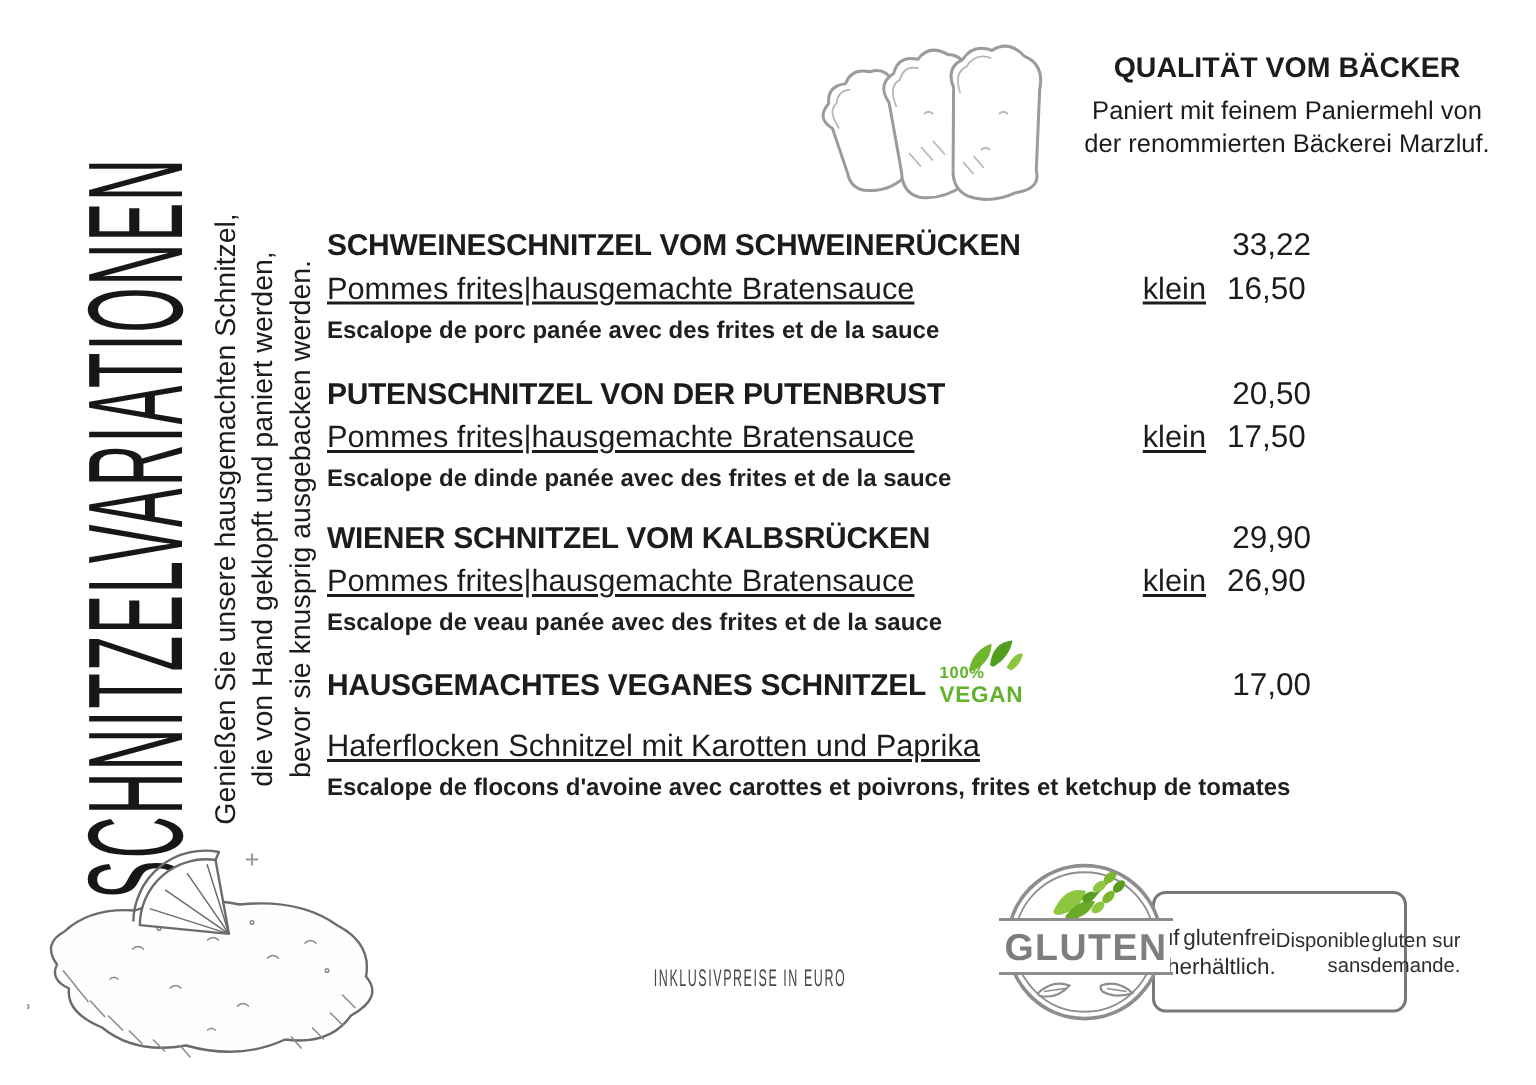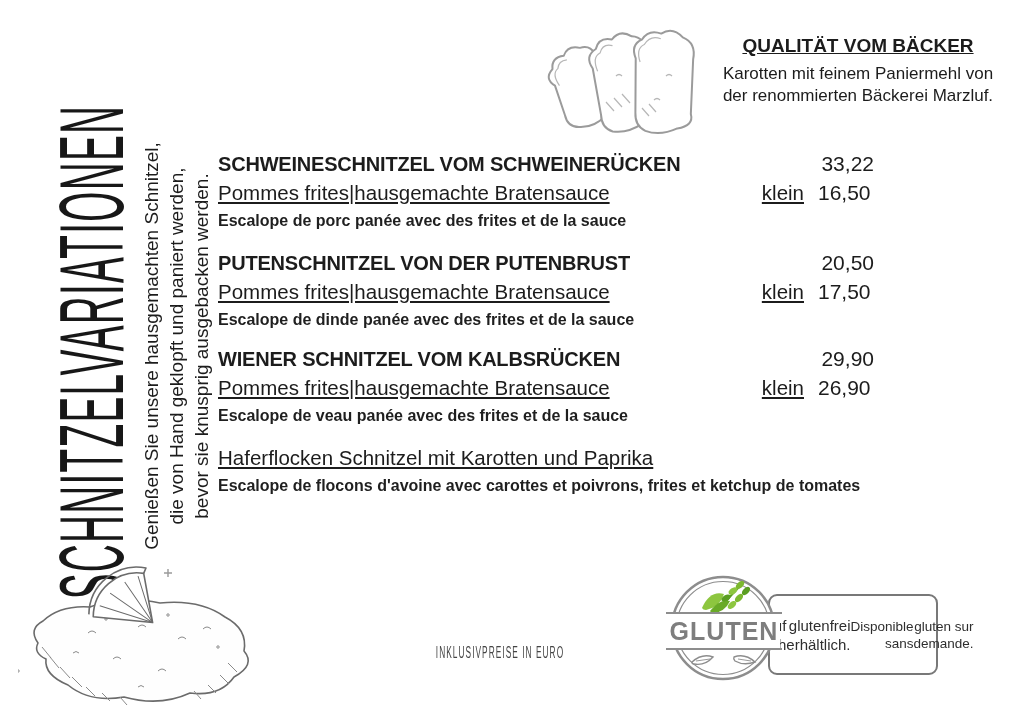--- a/index.html
+++ b/index.html
@@ -9,21 +9,21 @@
   
   .vtitle{position:absolute;left:92px;top:352px;white-space:nowrap;
           transform:translate(-50%,-50%) rotate(-90deg) scaleX(0.43);
           font-size:90px;font-weight:400;letter-spacing:3px;color:#171717;}
   .vsub{position:absolute;left:176px;top:346px;width:max-content;text-align:center;
         transform:translate(-50%,-50%) rotate(-90deg);
         font-size:19px;line-height:25px;white-space:pre-line;color:#1c1c1c;}
 
   
   .baker{position:absolute;left:700px;top:34px;width:316px;text-align:center;}
-  .baker h2{margin:0 0 5px 0;font-size:19px;line-height:24px;letter-spacing:0;text-decoration:underline;}
+  .baker h2{margin:0 0 5px 0;font-size:19px;line-height:24px;letter-spacing:0;}
   .baker .bl{font-size:17px;line-height:22px;}
 
   .bread{position:absolute;left:546px;top:16px;}
 
   
   .menu{position:absolute;left:218px;top:0;width:656px;}
   .menu-item{position:absolute;left:0;right:0;}
   .mi-0{top:150px}.mi-1{top:249px}.mi-2{top:345px}.mi-3{top:443px}
   .row{display:flex;align-items:flex-start;line-height:28px;}
   .iname{margin:0;font-size:20px;font-weight:bold;letter-spacing:-0.2px;display:inline;text-align:center;}
@@ -78,21 +78,21 @@
       <path transform="rotate(-26 42 78)" d="M20,58 Q18,44 26,42 Q30,35 38,38"></path>
       <path transform="rotate(-15 82 72)" d="M57,48 Q55,33 64,31 Q69,22 78,27"></path>
       <path transform="rotate(-6 124 72)" d="M97,43 Q94,29 103,26 Q110,17 120,22"></path>
       <path d="M60,86 l8,9 M68,82 l8,9 M76,78 l8,9 M96,92 l7,8 M103,88 l7,8"></path>
       <path d="M120,60 q3,-3 6,0 M70,60 q3,-3 6,0 M108,84 q3,-3 6,0"></path>
     </g>
   </svg>
 
   <div class="baker">
     <h2>QUALITÄT VOM BÄCKER</h2>
-    <div class="bl">Karotten mit feinem Paniermehl von</div>
+    <div class="bl">Paniert mit feinem Paniermehl von</div>
     <div class="bl">der renommierten Bäckerei Marzluf.</div>
   </div>
 
   <div class="menu">
 
     <section class="menu-item mi-0">
       <div class="row">
         <h3 class="iname">SCHWEINESCHNITZEL VOM SCHWEINERÜCKEN</h3>
         <span class="price">33,22</span>
       </div>
@@ -130,20 +130,35 @@
         <span class="iside">Pommes frites|hausgemachte Bratensauce</span>
         <span class="kgrp">
           <span class="klabel">klein</span>
           <span class="kprice">26,90</span>
         </span>
       </div>
       <div class="french">Escalope de veau panée avec des frites et de la sauce</div>
     </section>
 
     <section class="menu-item mi-3">
+      <div class="row">
+        <span class="name-group">
+          <h3 class="iname">HAUSGEMACHTES VEGANES SCHNITZEL</h3>
+          <span class="vegan-badge">
+            <svg class="vb-leaves" width="38" height="24" viewBox="0 0 38 24">
+              <path d="M2,22 Q4,9 17,4 Q17,15 7,21 Q4,23 2,22 Z" fill="#6fb62c"></path>
+              <path d="M16,18 Q18,3 31,2 Q29,13 19,19 Q17,20 16,18 Z" fill="#4f9e1e"></path>
+              <path d="M27,20 Q33,9 38,11 Q36,19 30,22 Z" fill="#8bc63f"></path>
+            </svg>
+            <span class="vb-pct">100%</span>
+            <span class="vb-label">VEGAN</span>
+          </span>
+        </span>
+        <span class="price">17,00</span>
+      </div>
       <div class="dline">Haferflocken Schnitzel mit Karotten und Paprika</div>
       <div class="french">Escalope de flocons d'avoine avec carottes et poivrons, frites et ketchup de tomates</div>
     </section>
   </div>
 
   <svg class="schnitzel" width="250" height="160" viewBox="0 0 250 160">
     <g fill="#fefefe" stroke="#6b6b6b" stroke-width="1.6" stroke-linejoin="round">
       <path d="M20,80 Q10,66 25,58 Q42,42 72,44 Q102,32 142,40 Q182,36 207,54 Q230,66 226,88 Q238,102 216,114 Q202,134 172,130 Q142,144 106,134 Q72,140 50,122 Q26,112 28,96 Q15,90 20,80 Z"></path>
     </g>
     <g fill="none" stroke="#8a8a8a" stroke-width="1">

